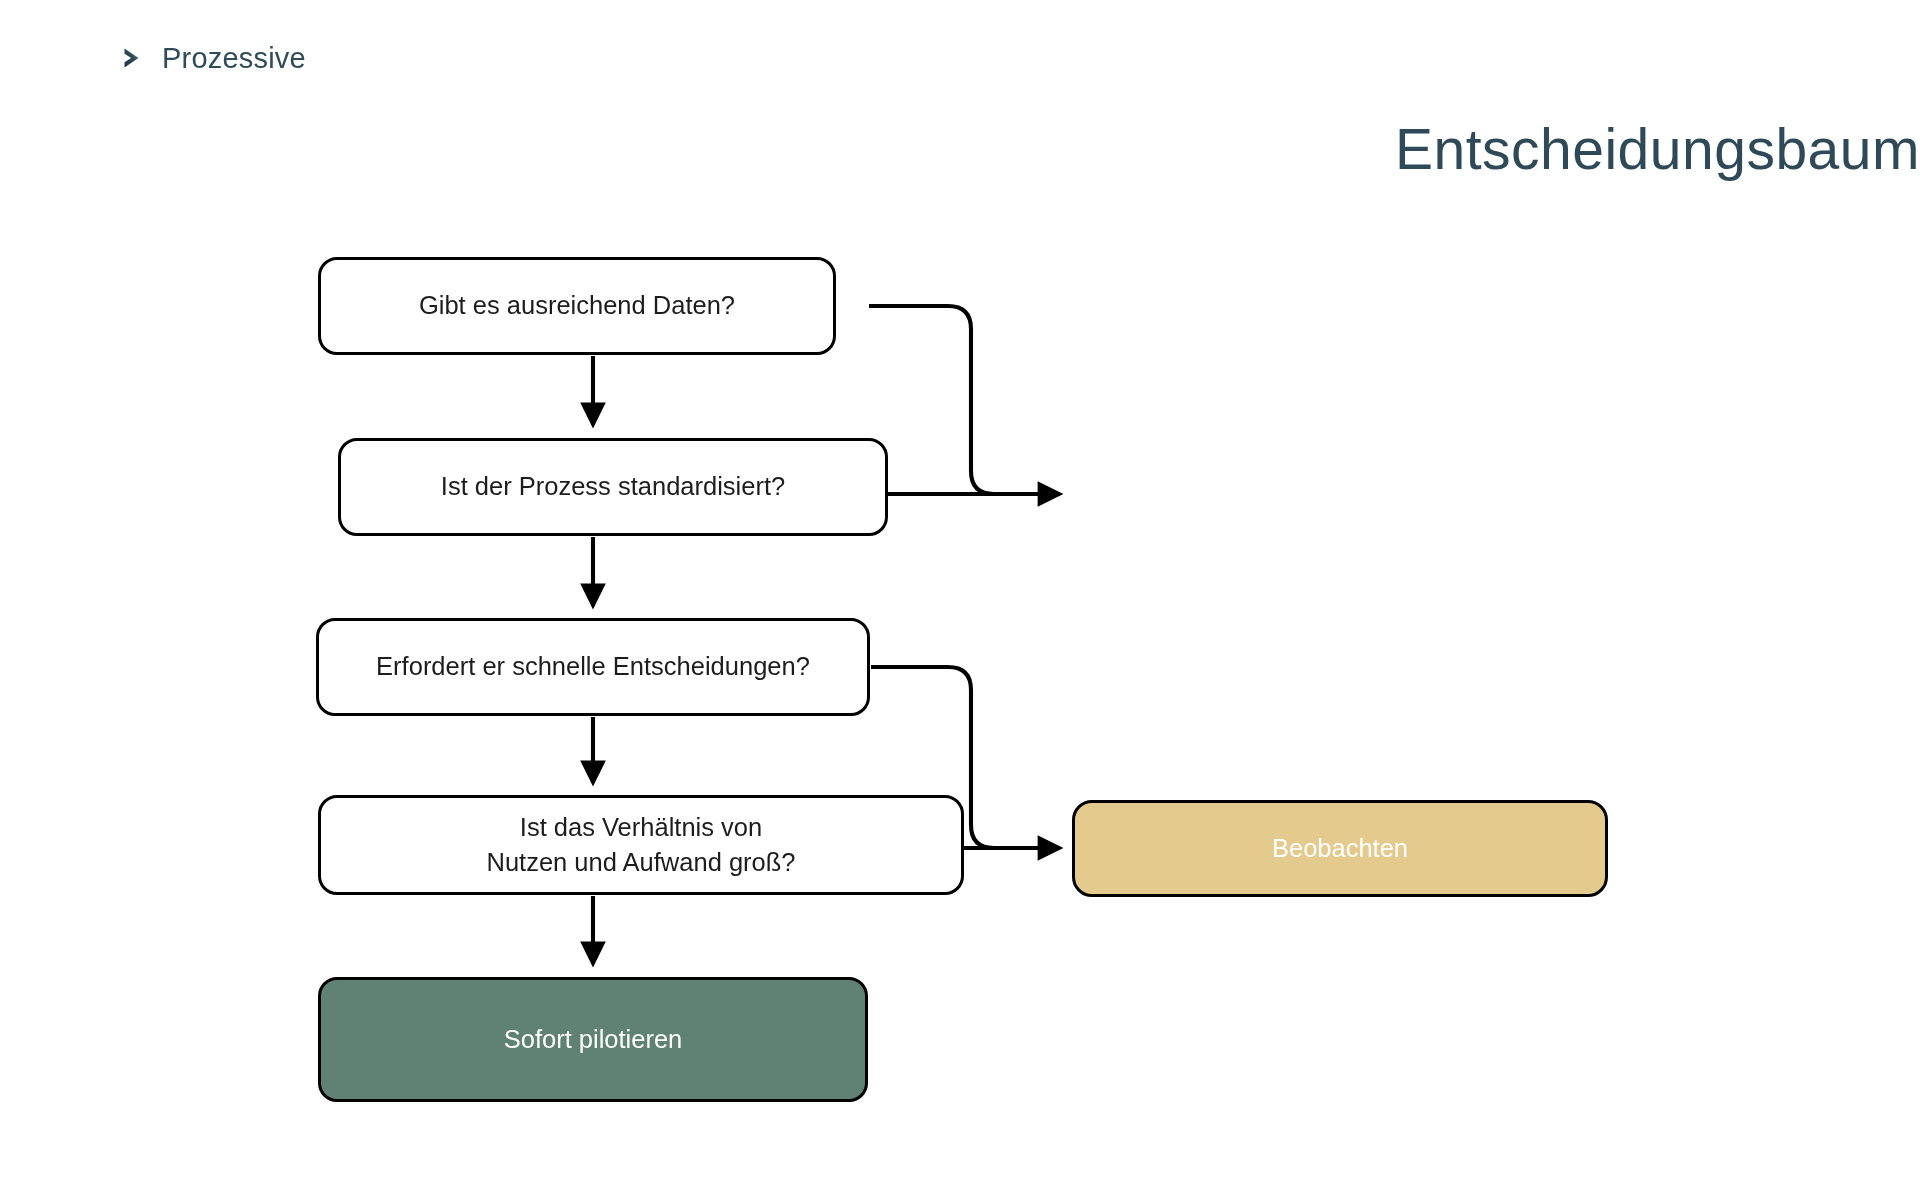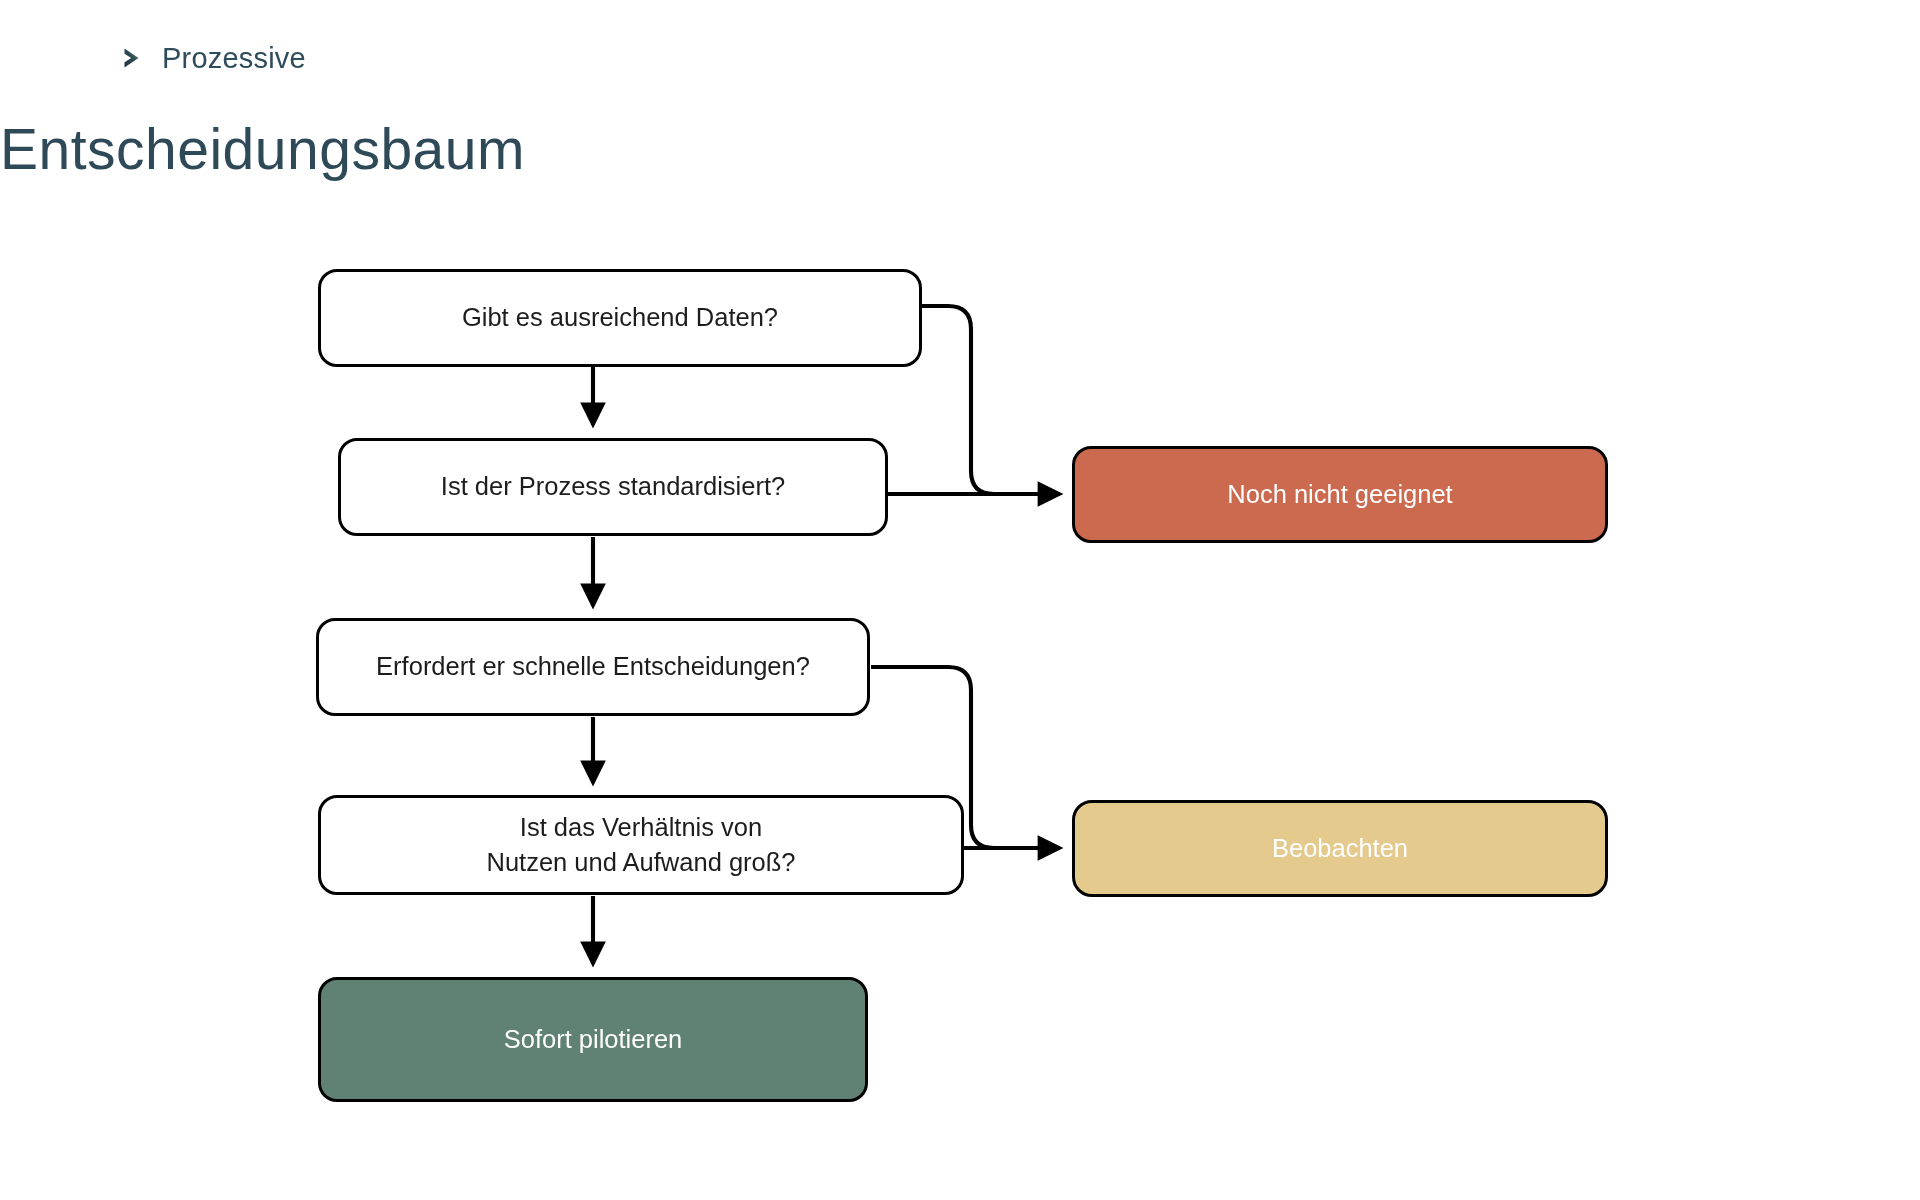--- a/index.html
+++ b/index.html
@@ -24,21 +24,21 @@
     letter-spacing:.2px;
     color:#2f4c5b;
     font-weight:400;
     line-height:1;
     white-space:nowrap;
   }
 
   
   .page-title{
     position:absolute;left:0;top:118px;width:1920px;
-    text-align:left;
+    text-align:right;
     font-size:57px;
     font-weight:300;
     letter-spacing:.5px;
     color:#2e4a58;
     line-height:1.1;
     white-space:nowrap;
   }
 
   
   #links{position:absolute;left:0;top:0;width:1920px;height:1200px;pointer-events:none;}
@@ -104,42 +104,39 @@
       <path d="M869 306 L948 306 Q971 306 971 329 L971 471 Q971 494 994 494 L1060 494"></path>
 
       <path d="M869 494 L1060 494" marker-end="url(#arrowhead)"></path>
 
       <path d="M871 667 L948 667 Q971 667 971 690 L971 825 Q971 848 994 848 L1060 848"></path>
 
       <path d="M869 848 L1060 848" marker-end="url(#arrowhead)"></path>
     </g>
   </svg>
 
-  <div class="node decision" style="left: 318px; top: 269px; width: 604px; height: 98px; background: rgb(255, 255, 255); border-color: rgb(0, 0, 0);">
+  <div class="node decision" style="left: 318px; top: 257px; width: 518px; height: 98px; background: rgb(255, 255, 255); border-color: rgb(0, 0, 0);">
     <span class="node-label" style="color: rgb(29, 29, 29);">Gibt es ausreichend Daten?</span>
   </div>
 
   <div class="node decision" style="left: 318px; top: 438px; width: 550px; height: 98px; background: rgb(255, 255, 255); border-color: rgb(0, 0, 0); margin-left: 20px;">
     <span class="node-label" style="color: rgb(29, 29, 29);">Ist der Prozess standardisiert?</span>
   </div>
 
   <div class="node decision" style="left: 316px; top: 618px; width: 554px; height: 98px; background: rgb(255, 255, 255); border-color: rgb(0, 0, 0);">
     <span class="node-label" style="color: rgb(29, 29, 29);">Erfordert er schnelle Entscheidungen?</span>
   </div>
 
   <div class="node decision" style="left: 318px; top: 795px; width: 646px; height: 100px; background: rgb(255, 255, 255); border-color: rgb(0, 0, 0);">
     <span class="node-label" style="color: rgb(29, 29, 29);">Ist das Verhältnis von
 Nutzen und Aufwand groß?</span>
   </div>
 
   <div class="node outcome" style="left: 318px; top: 977px; width: 550px; height: 125px; background: rgb(95, 130, 116); border-color: rgb(0, 0, 0);">
     <span class="node-label" style="color: rgb(255, 255, 255);">Sofort pilotieren</span>
   </div>
 
-  <div class="node outcome" style="left: 1072px; top: 446px; width: 536px; height: 97px; background: rgb(203, 106, 79); border-color: rgb(0, 0, 0);">
-    <span class="node-label" style="color: rgb(255, 255, 255);">Noch nicht geeignet</span>
-  </div>
 
   <div class="node outcome" style="left: 1072px; top: 800px; width: 536px; height: 97px; background: rgb(228, 202, 140); border-color: rgb(0, 0, 0); border-radius: 20px;">
     <span class="node-label" style="color: rgb(255, 255, 255);">Beobachten</span>
   </div>
 
 </div>
 
 </body></html>

